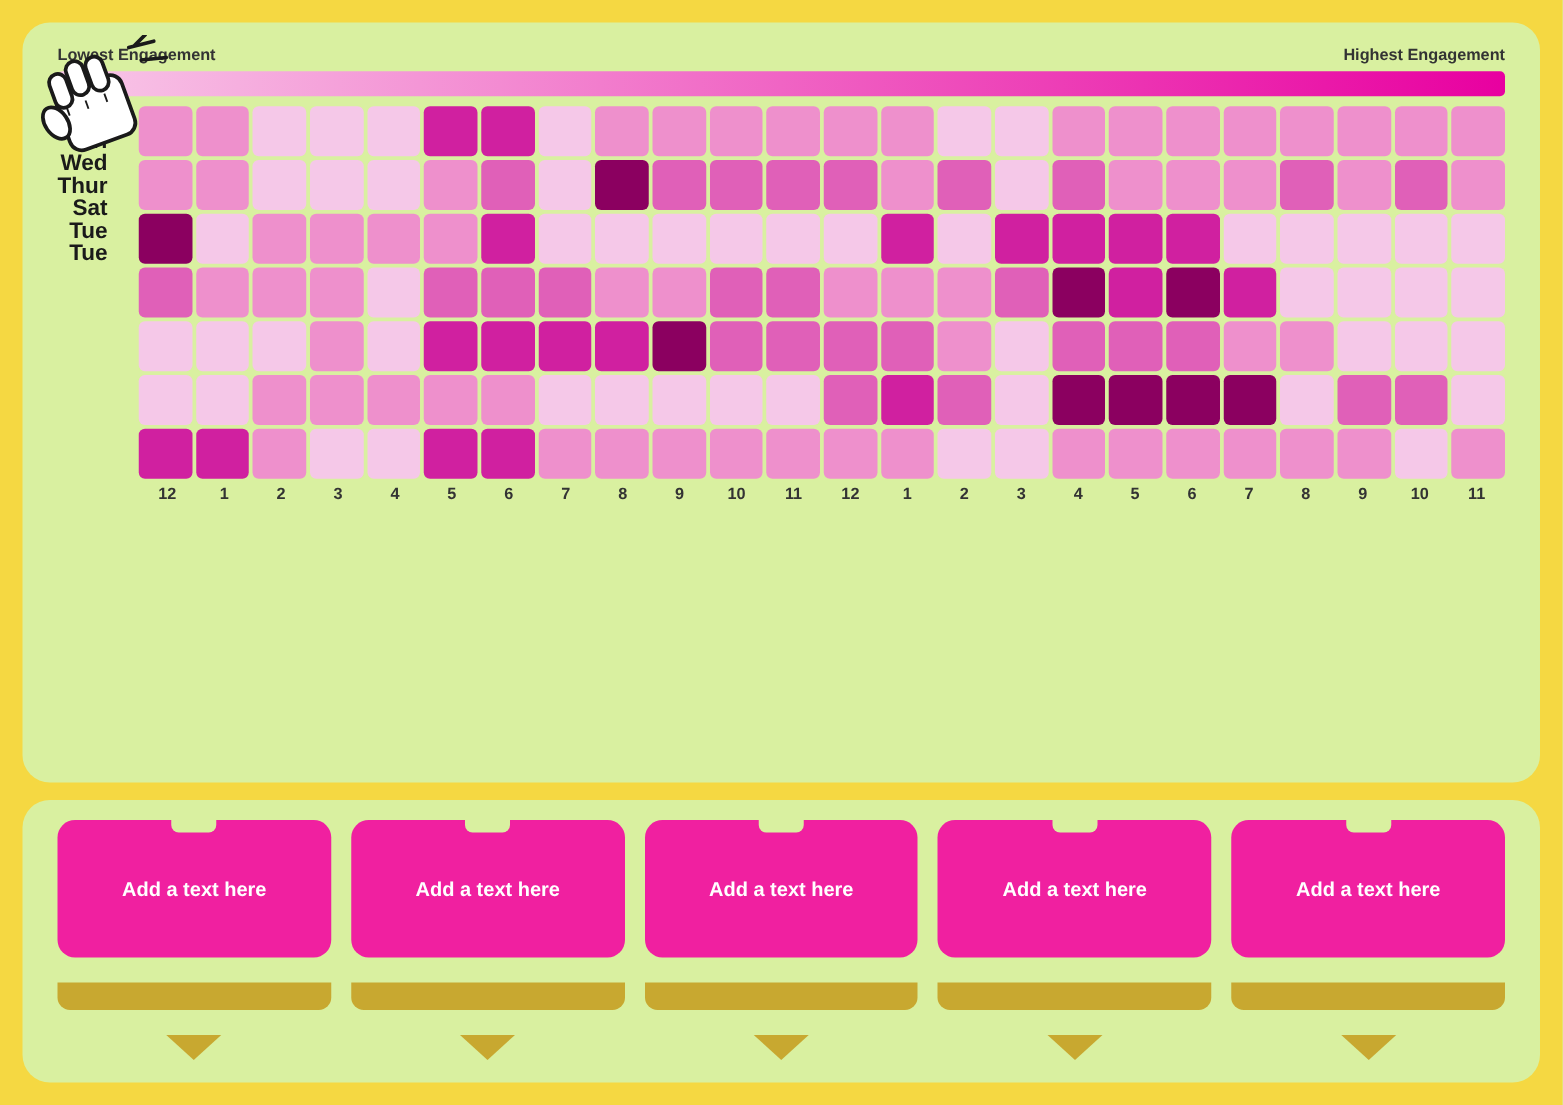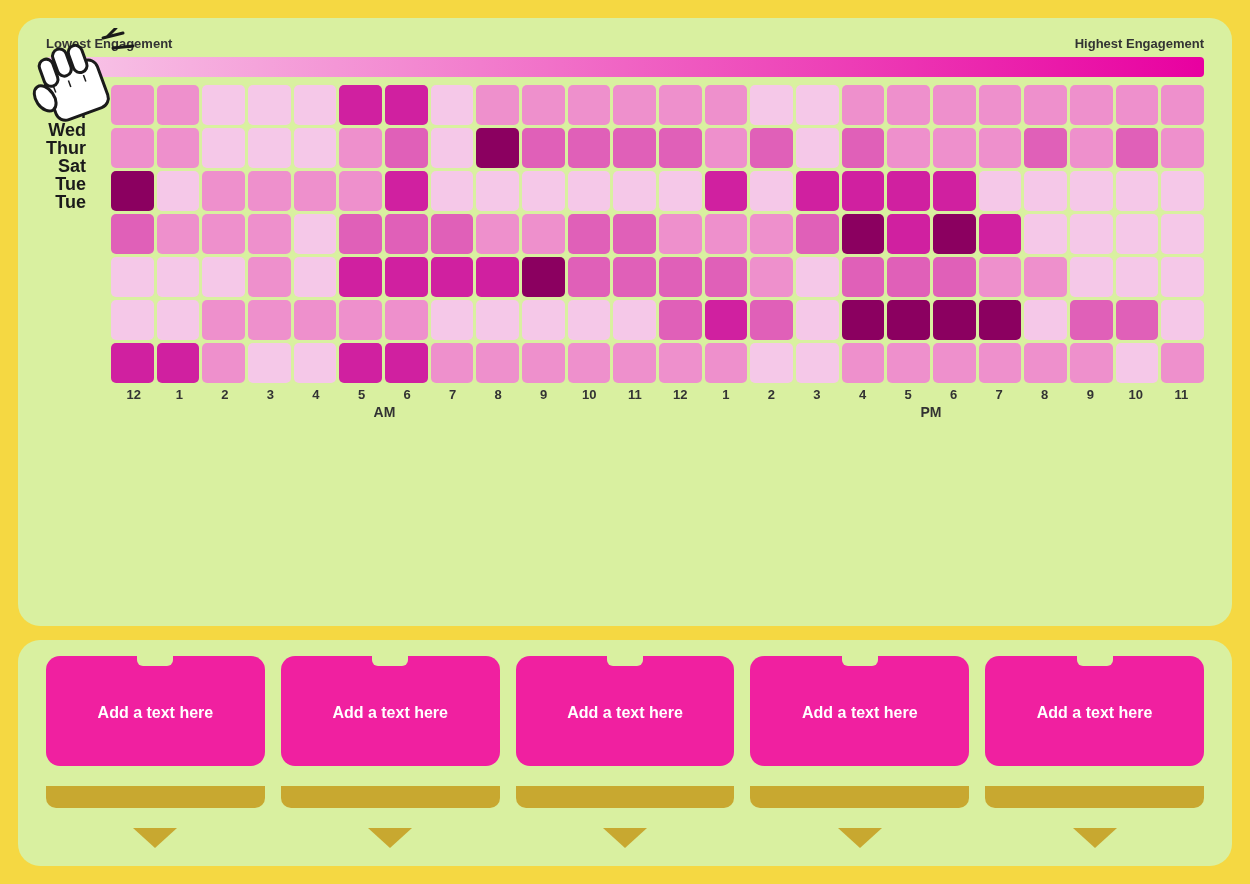--- a/index.html
+++ b/index.html
@@ -428,24 +428,20 @@
             <div class="hour-label">3</div>
             <div class="hour-label">4</div>
             <div class="hour-label">5</div>
             <div class="hour-label">6</div>
             <div class="hour-label">7</div>
             <div class="hour-label">8</div>
             <div class="hour-label">9</div>
             <div class="hour-label">10</div>
             <div class="hour-label">11</div>
           </div>
-        <div class="am-pm-row">
-          <span class="am-pm-label">AM</span>
-          <span class="am-pm-label">PM</span>
-        </div>
       </div>
     </div>
   </div>
 
   <div class="bottom-card">
     <div class="highlights-row" id="highlights-row">
         <div class="highlight-card">
     <div class="tag-shape">
       <div class="tag-notch"></div>
       <div class="tag-text">Add a text here</div>

